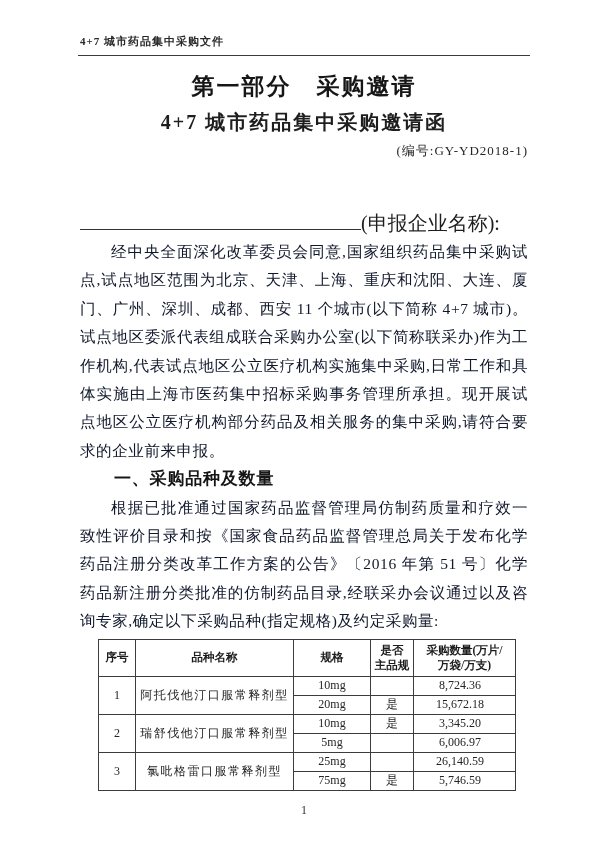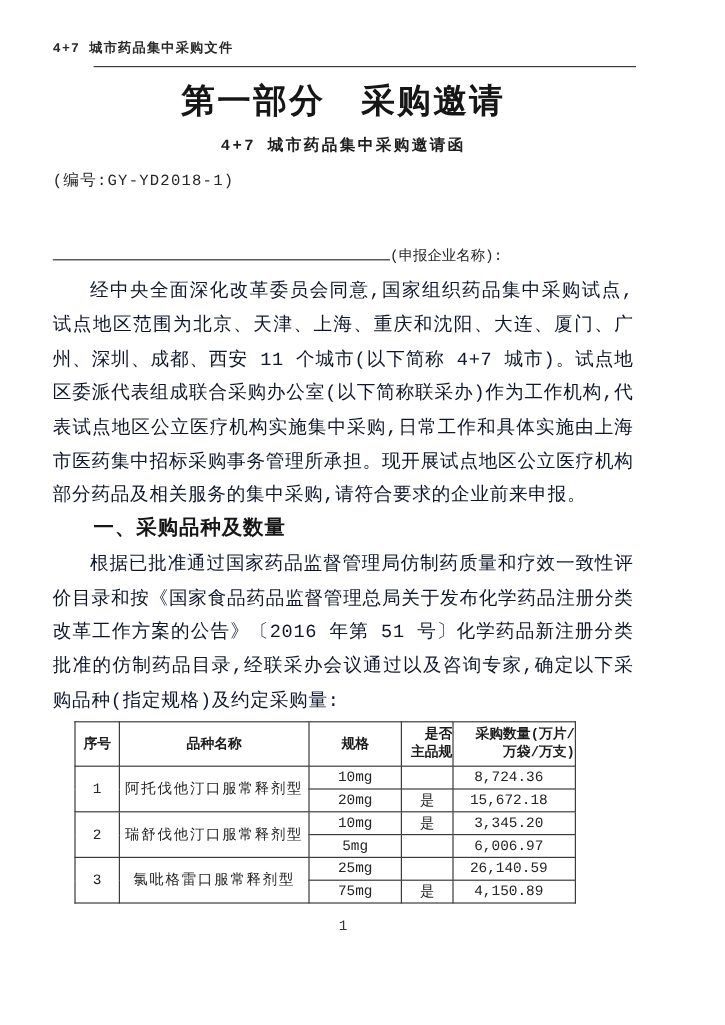--- a/index.html
+++ b/index.html
@@ -2,67 +2,67 @@
 <html lang="zh"><head>
 <meta charset="utf-8">
 <style>
   * { margin: 0; padding: 0; box-sizing: border-box; }
   html, body { background: #ffffff; }
   .page {
     position: relative;
     width: 604px;
     height: 854px;
     background: #ffffff;
-    font-family: Liberation Mono, monospace;
+    font-family: Liberation Serif, serif;
     color: #1e1e1e;
-    padding: 34px 76px 0 44px;
+    padding: 34px 76px 0 80px;
     overflow: hidden;
   }
   .running-header {
     font-size: 11px;
     font-weight: bold;
     letter-spacing: 1px;
     color: #2a2a2a;
     line-height: 15px;
   }
   .header-rule {
     position: absolute;
     left: 78px;
     top: 55px;
     width: 452px;
     border-top: 1.4px solid #3c3c3c;
   }
   .part-title {
     margin-top: 22px;
     text-align: center;
-    font-size: 28px;
+    font-size: 23px;
     font-weight: bold;
     letter-spacing: 2px;
     line-height: 31px;
     color: #161616;
   }
   .subtitle {
     margin-top: 9px;
     text-align: center;
-    font-size: 13px;
+    font-size: 20px;
     font-weight: bold;
     letter-spacing: 2px;
     line-height: 22px;
   }
   .doc-number {
     margin-top: 9px;
-    text-align: left;
+    text-align: right;
     font-size: 13px;
     letter-spacing: 1px;
     line-height: 18px;
     color: #262626;
   }
   .applicant-line {
-    margin-top: 40px;
-    font-size: 12px;
+    margin-top: 52px;
+    font-size: 20px;
     line-height: 22px;
     white-space: nowrap;
   }
   .blank-line {
     display: inline-block;
     width: 281px;
     height: 17px;
     border-bottom: 1.2px solid #333333;
     vertical-align: baseline;
   }
@@ -95,21 +95,21 @@
     overflow: hidden;
   }
   table.spec-table th {
     font-size: 11.5px;
     font-weight: bold;
     text-align: center;
     height: 37px;
     line-height: 15px;
     color: #1c1c1c;
   }
-  .th-line { display: block; text-align: right; }
+  .th-line { display: block; }
   table.spec-table td {
     font-size: 12px;
     height: 19px;
     text-align: center;
     color: #242424;
   }
   td.cell-drug-name { letter-spacing: 1.5px; }
   td.cell-qty { text-align: right; padding-right: 9px; }
   .page-number {
     margin-top: 12px;
@@ -191,20 +191,20 @@
       <tr>
         <td rowspan="2" class="cell-index">3</td>
         <td rowspan="2" class="cell-drug-name">氯吡格雷口服常释剂型</td>
         <td class="cell-spec">25mg</td>
         <td class="cell-main"></td>
         <td class="cell-qty">26,140.59</td>
       </tr>
       <tr>
         <td class="cell-spec">75mg</td>
         <td class="cell-main">是</td>
-        <td class="cell-qty">4,150.89</td>
+        <td class="cell-qty">5,746.59</td>
       </tr>
     </tbody>
   </table>
 
   <div class="page-number">1</div>
 
 </div>
 
 </body></html>

